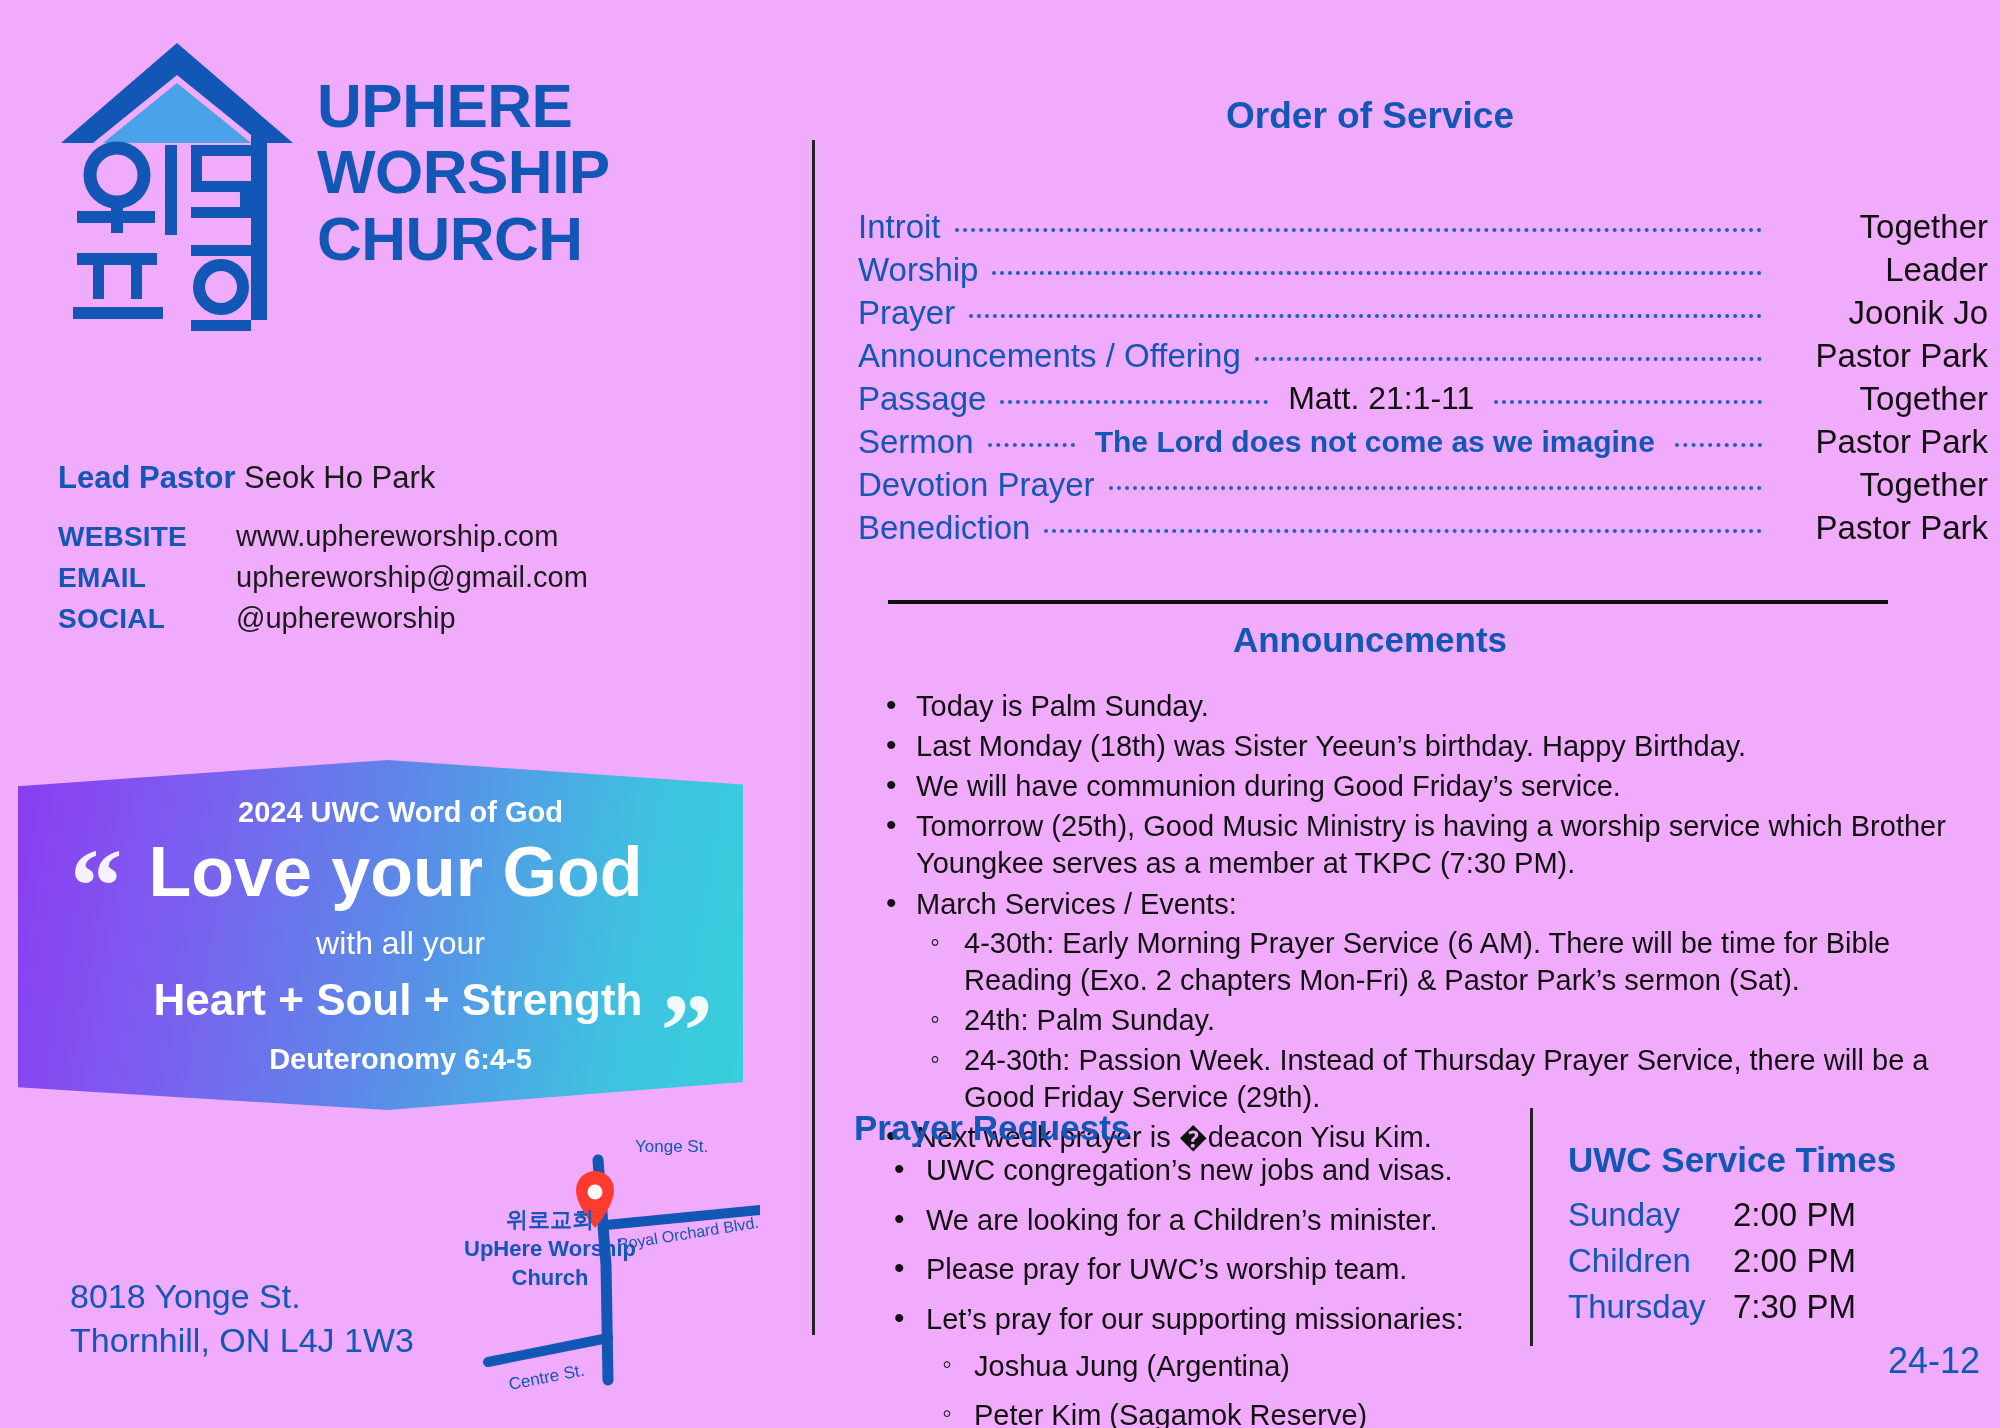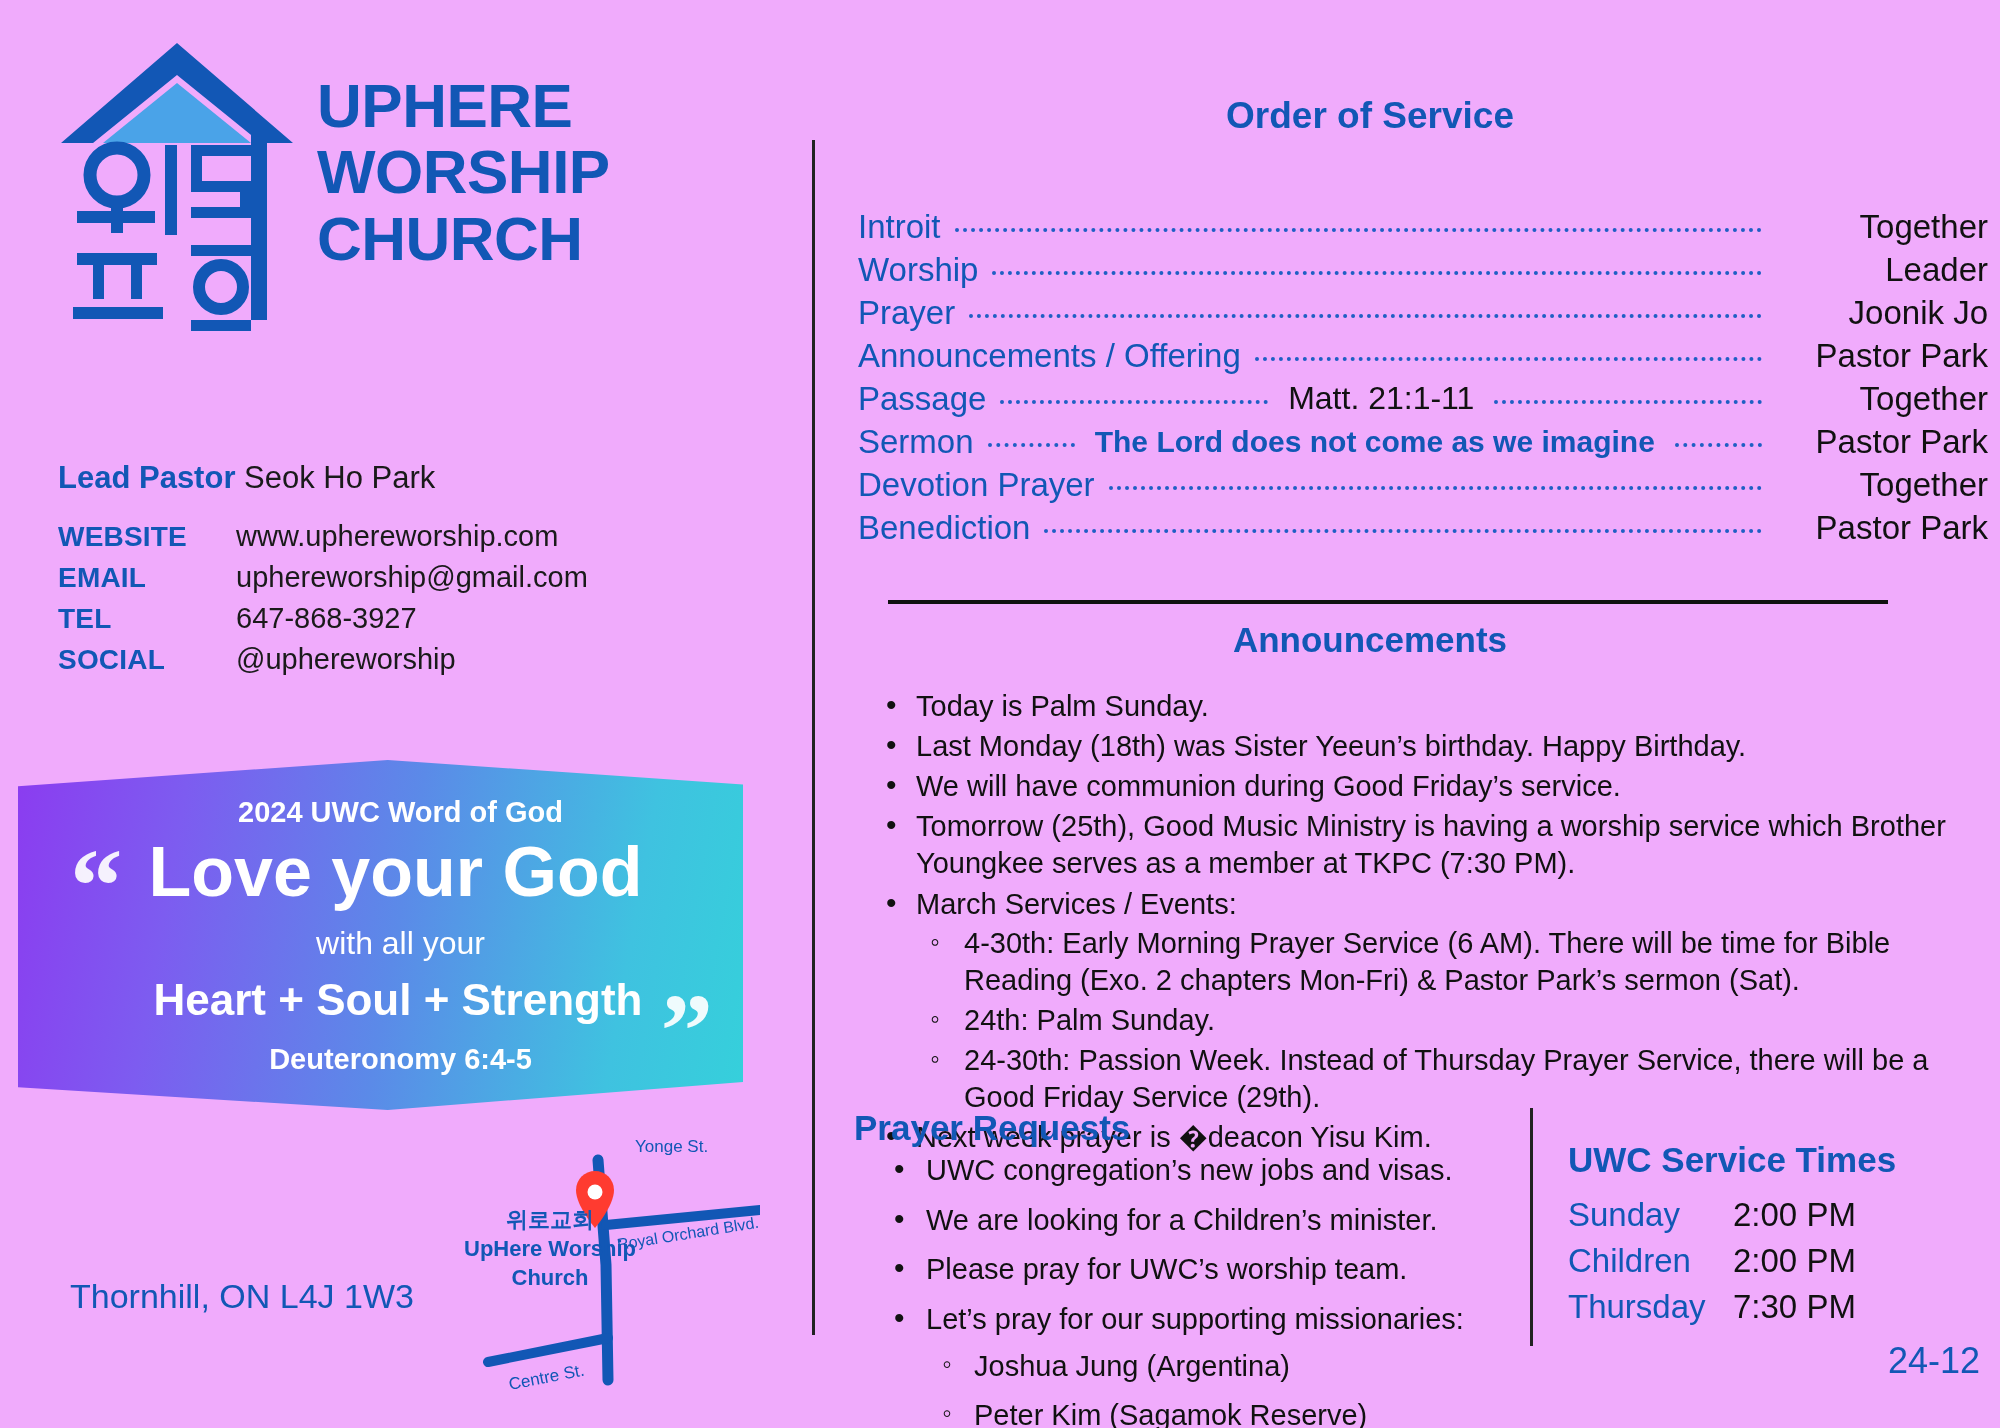--- a/index.html
+++ b/index.html
@@ -162,40 +162,37 @@
     <div class="contact">
       <div class="contact-row">
         <span class="k">WEBSITE</span>
         <span class="v">www.uphereworship.com</span>
       </div>
       <div class="contact-row">
         <span class="k">EMAIL</span>
         <span class="v">uphereworship@gmail.com</span>
       </div>
       <div class="contact-row">
-        <span class="k">TEL</span>
-        <span class="v">647-868-3927</span>
-      </div>
-      <div class="contact-row">
         <span class="k">SOCIAL</span>
         <span class="v">@uphereworship</span>
       </div>
     </div>
 
     <div class="verse-banner">
       <span class="qmark qmark-open">“</span>
       <div class="verse-title">2024 UWC Word of God</div>
       <div class="verse-main">Love your God</div>
       <div class="verse-sub">with all your</div>
       <div class="verse-line3">Heart + Soul + Strength</div>
       <div class="verse-ref">Deuteronomy 6:4-5</div>
       <span class="qmark qmark-close">”</span>
     </div>
 
     <div class="address">
+      <div>8018 Yonge St.</div>
       <div>Thornhill, ON L4J 1W3</div>
     </div>
 
     <div class="map">
       <svg width="330" height="290" viewBox="0 0 330 290">
 
         <path d="M168 30 L176 135 L178 250" stroke="#1257b5" stroke-width="11" fill="none" stroke-linecap="round"></path>
 
         <path d="M176 95 L330 80" stroke="#1257b5" stroke-width="10" fill="none" stroke-linecap="round"></path>
 

